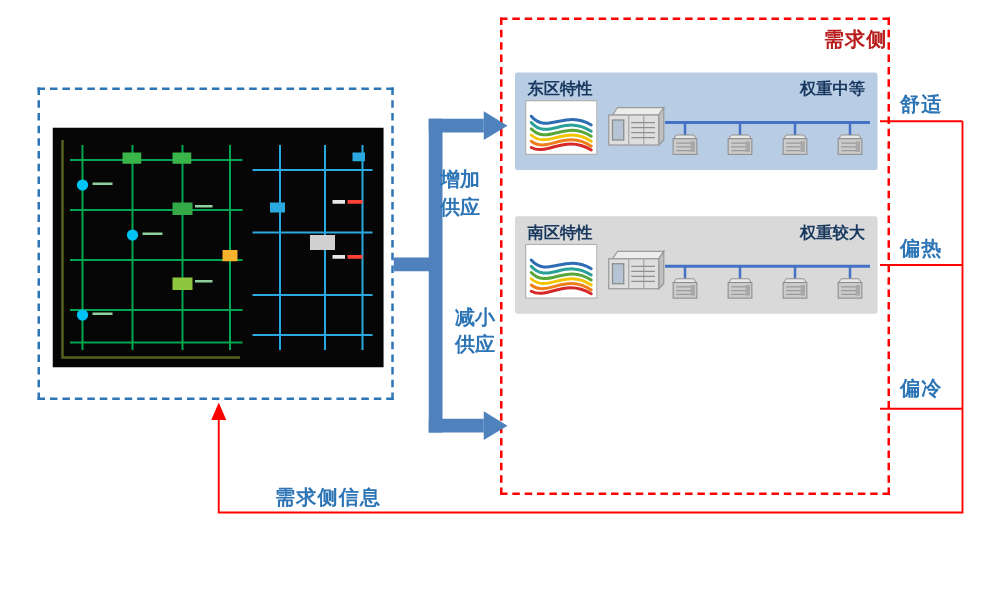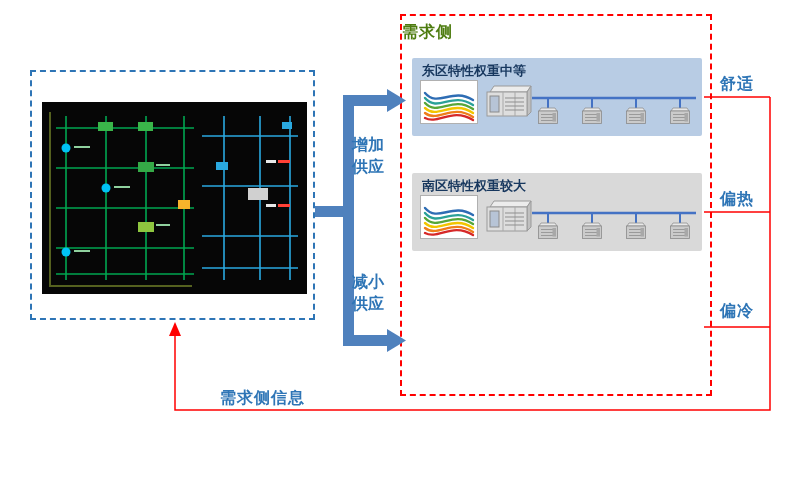--- a/index.html
+++ b/index.html
@@ -12,34 +12,34 @@
   
   .supply-box { position:absolute; left:30px; top:70px; width:285px; height:250px;
                 border:2px dashed #2e75b6; background:#ffffff; z-index:2; }
   .supply-title { text-align:center; margin-top:6px; font-size:16px; font-weight:bold;
                   color:#2e75b6; letter-spacing:1px; }
   .scada { position:absolute; left:10px; top:30px; }
 
   
   .demand-box { position:absolute; left:400px; top:14px; width:312px; height:382px;
                 border:2px dashed #ff0000; z-index:1; }
-  .demand-title { text-align:left; margin-top:6px; font-size:16px; font-weight:bold;
-                  color:#4d7c0f; letter-spacing:1px; }
+  .demand-title { text-align:right; margin-top:6px; font-size:16px; font-weight:bold;
+                  color:#b91c1c; letter-spacing:1px; }
 
   .panel { position:absolute; left:412px; width:290px; height:78px; z-index:3; border-radius:2px; }
   .panel-blue { background:#b8cce4; }
   .panel-gray { background:#d9d9d9; }
-  .panel-header { display:flex; justify-content:flex-start; align-items:center;
+  .panel-header { display:flex; justify-content:space-between; align-items:center;
                   padding:4px 10px 0 10px; font-size:13px; font-weight:bold; color:#17375e; }
   .panel-art { position:absolute; left:0; top:20px; }
 
   .flow-label { position:absolute; width:44px; text-align:left; font-size:16px; font-weight:bold;
                 color:#2e75b6; line-height:22px; z-index:11; }
   .flow-increase { left:352px; top:134px; }
-  .flow-decrease { left:352px; top:244px;margin-top:27px; }
+  .flow-decrease { left:364px; top:244px; }
 
   .status-label { position:absolute; left:720px; font-size:16px; font-weight:bold;
                   color:#2e75b6; z-index:12; letter-spacing:1px; }
   .status-0 { top:74px; }
   .status-1 { top:189px; }
   .status-2 { top:301px;text-align:center; }
 
   .feedback-label { position:absolute; left:220px; top:388px; font-size:16px; font-weight:bold;
                     color:#2e75b6; z-index:12; letter-spacing:1px; }
 </style>

